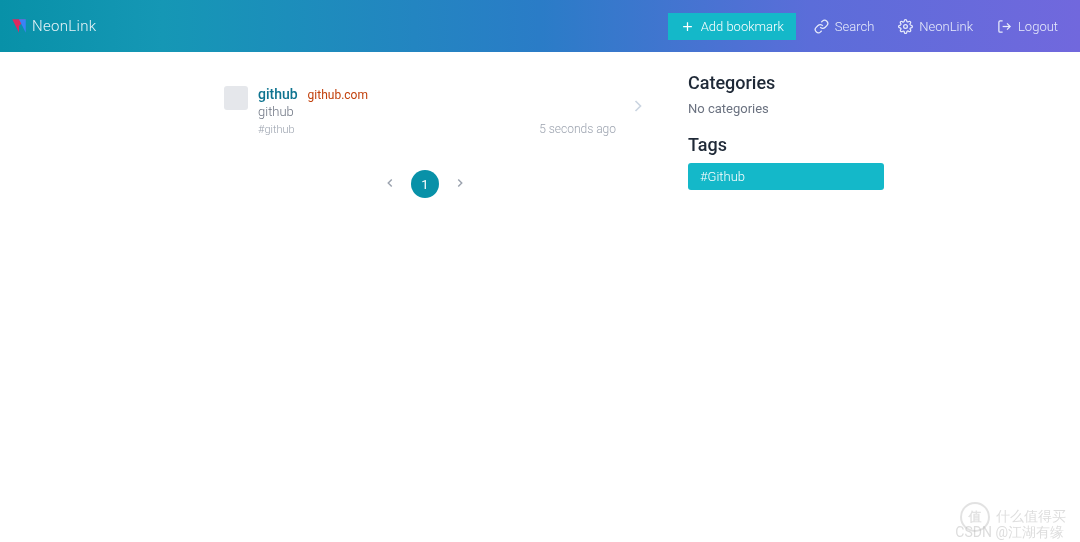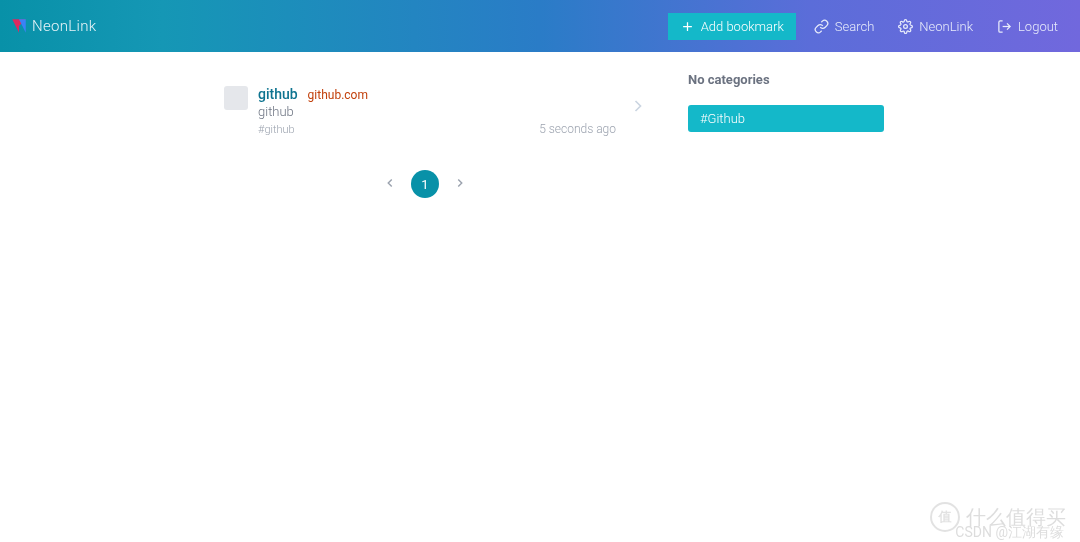--- a/index.html
+++ b/index.html
@@ -52,30 +52,30 @@
     .pager-arrow { color: #9ca3af; cursor: pointer; }
     .pager-arrow svg { width: 14px; height: 14px; }
     .pager-num {
       width: 28px; height: 28px; border-radius: 50%;
       background: #0891a8; color: #fff; font-size: 13px;
       display: flex; align-items: center; justify-content: center;
       cursor: pointer;
     }
     
     .side-heading { font-size: 18px; font-weight: 500; color: #1f2937; margin-bottom: 8px; }
-    .side-empty { font-size: 13px; color: #6b7280; margin-bottom: 18px; font-weight: 700; }
+    .side-empty { font-size: 13px; color: #6b7280; margin-bottom: 18px; font-weight: 400; }
     .tag-chip {
       display: inline-block; background: #14b8c9; color: #fff;
       padding: 6px 12px; font-size: 13px; border-radius: 3px;
       width: 196px; cursor: pointer; font-weight: 300;
     }
     
     .watermark { position: absolute; bottom: 10px; right: 14px; display: flex; align-items: center; gap: 6px; opacity: 0.28; }
     .watermark-circle { width: 30px; height: 30px; border: 2px solid #999; border-radius: 50%; display: flex; align-items: center; justify-content: center; font-size: 13px; color: #999; font-weight: bold; }
-    .watermark-text { font-size: 20px; color: #888; font-weight: 500; }
+    .watermark-text { font-size: 14px; color: #888; font-weight: 500; }
     .watermark-sub { position: absolute; bottom: 0px; right: 16px; font-size: 14px; color: #bbb; opacity: 0.5; }
   </style>
 </head>
 <body>
 
 <div class="header">
   <div class="logo-wrap">
     <svg class="logo-icon" viewBox="0 0 24 24">
       <path d="M3 3 L12 21 L12 12 L21 3 Z" fill="#dc2a5f"></path>
       <path d="M12 3 L21 21 L21 3 Z" fill="#3b82f6"></path>
@@ -143,21 +143,23 @@
       <span class="pager-num">1</span>
       <span class="pager-arrow">
         <svg viewBox="0 0 24 24" fill="none" stroke="currentColor" stroke-width="2.5">
             <polyline points="9 18 15 12 9 6"></polyline>
           </svg>
       </span>
     </div>
   </div>
 
   <div class="side-col">
+    <div class="side-heading">Categories</div>
     <div class="side-empty">No categories</div>
+    <div class="side-heading">Tags</div>
     <div class="tag-chip">#Github</div>
   </div>
 </div>
 
 <div class="watermark">
   <div class="watermark-circle">值</div>
   <div class="watermark-text">什么值得买</div>
 </div>
 <div class="watermark-sub">CSDN @江湖有缘</div>
 

